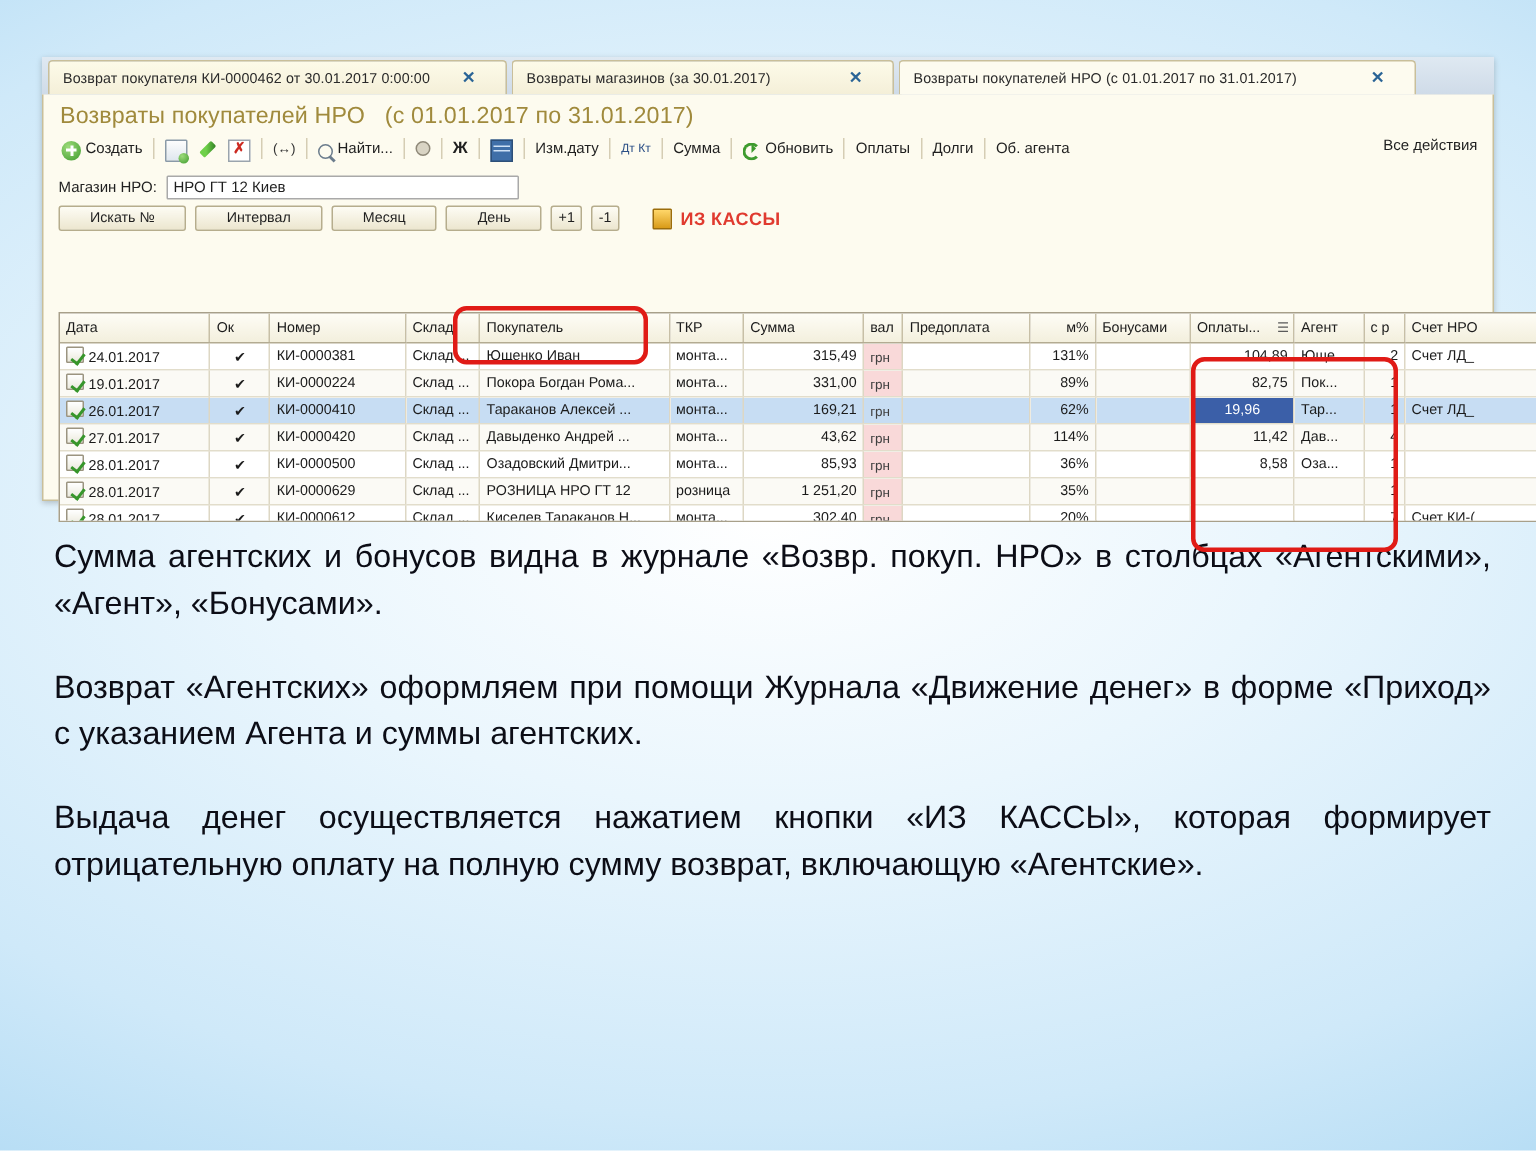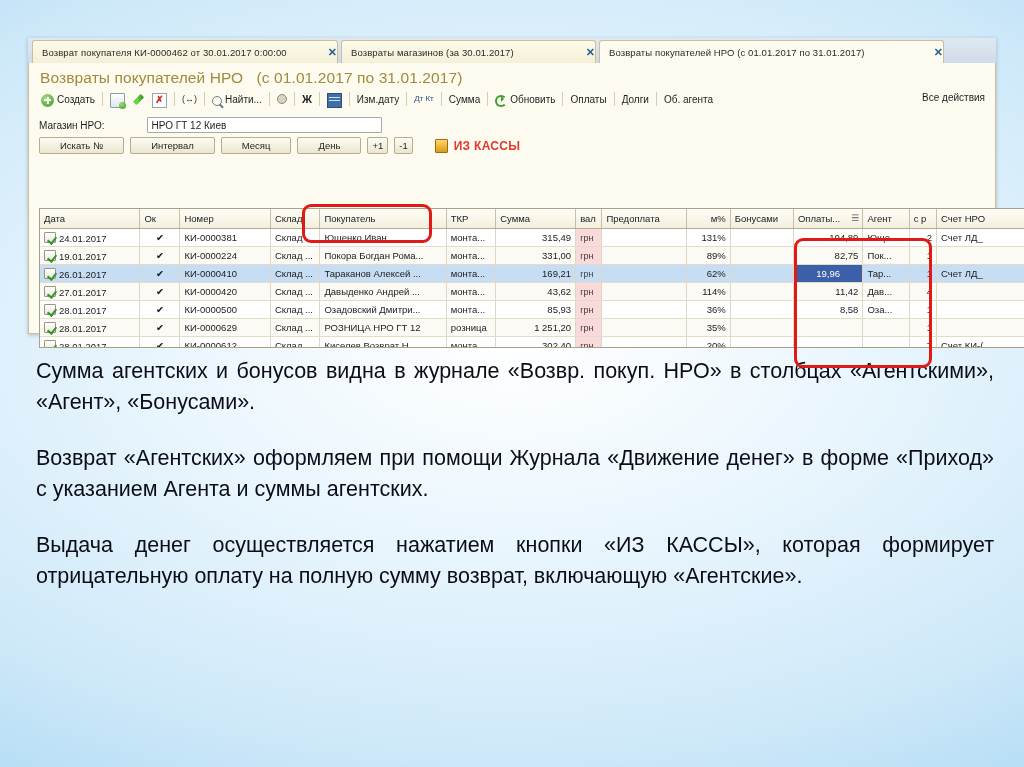--- a/index.html
+++ b/index.html
@@ -39,21 +39,21 @@
     position: absolute;
     top: 2px;
     height: 23px;
     box-sizing: border-box;
     background: linear-gradient(#fdfbe9, #f4efd8);
     border: 1px solid #c9bf9a;
     border-bottom: none;
     border-radius: 3px 3px 0 0;
     display: flex;
     align-items: center;
-    padding: 0 0 0 9px;
+    padding: 0 20px 0 9px;
     font-size: 9.5px;
     color: #2a2a2a;
     white-space: nowrap;
     overflow: hidden;
   }
   .tab.active {
     background: #fdfbef;
     border-color: #c9bf9a;
     z-index: 3;
   }
@@ -156,21 +156,20 @@
     height: 16px;
     box-sizing: border-box;
     background: #ffffff;
     border: 1px solid #a9a9a9;
     border-radius: 1px;
     font-size: 10px;
     padding: 0 4px;
     line-height: 14px;
     color: #1f1f1f;
     font-family: "Liberation Sans", sans-serif;
-    margin-left: 36px;
   }
 
   
   .btn-row {
     display: flex;
     align-items: center;
     gap: 6px;
     padding: 3px 0 4px 10px;
     position: relative;
   }
@@ -554,21 +553,21 @@
               <td class="num"></td>
               <td></td>
               <td class="num">1</td>
               <td></td>
             </tr>
             <tr>
               <td><span class="doc-ic"></span><span>28.01.2017</span></td>
               <td class="ctr">✔</td>
               <td>КИ-0000612</td>
               <td>Склад ...</td>
-              <td>Киселев Возврат Н...</td>
+              <td>Киселев Тараканов Н...</td>
               <td>монта...</td>
               <td class="num">302,40</td>
               <td class="cur">грн</td>
               <td class="num"></td>
               <td class="num">20%</td>
               <td class="num"></td>
               <td class="num"></td>
               <td></td>
               <td class="num">7</td>
               <td>Счет КИ-(</td>

